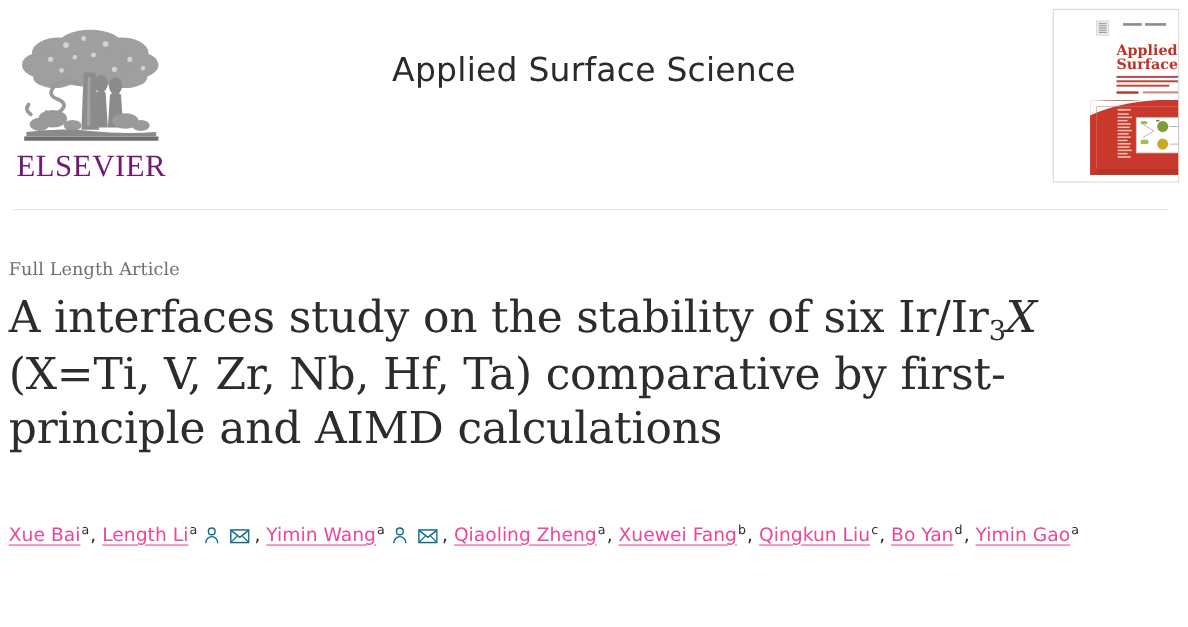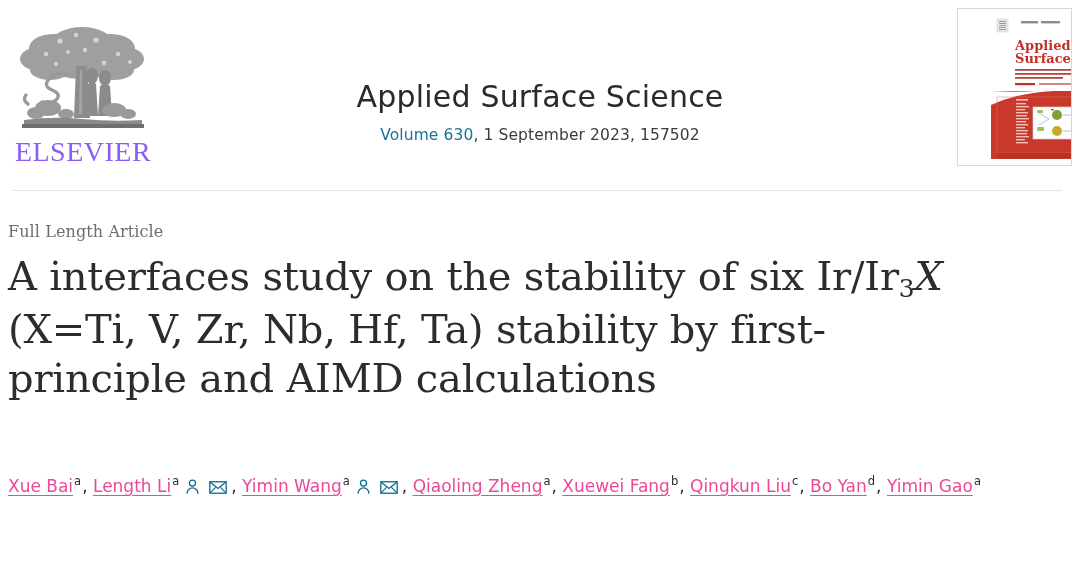--- a/index.html
+++ b/index.html
@@ -30,36 +30,35 @@
     width: 145px;
     height: 152px;
   }
   .tree-svg { display: block; }
   .elsevier-wordmark {
     position: absolute;
     left: 3px;
     top: 124px;
     width: 140px;
     text-align: center;
-    color: #8b5cf6;
+    color: #701a75;
     font-family: "Liberation Serif", "DejaVu Serif", serif;
     font-size: 28px;
     letter-spacing: 0.5px;
     line-height: 1;
     font-weight: 400;
   }
 
   
   .journal-block {
     position: absolute;
     left: 190px;
     top: 48px;
     width: 700px;
     text-align: center;
-    margin-top: 32px;
   }
   .journal-name {
     font-family: "DejaVu Sans", "Liberation Sans", sans-serif;
     font-size: 30px;
     font-weight: 400;
     color: #2a2a2a;
     letter-spacing: 0.2px;
     line-height: 1.15;
   }
   .journal-meta {
@@ -103,20 +102,21 @@
     left: 8px;
     top: 222px;
     width: 1000px;
   }
   .article-type {
     font-family: "DejaVu Serif", "Liberation Serif", serif;
     font-size: 16px;
     color: #6d6d75;
     letter-spacing: 0.1px;
     margin-bottom: 11px;
+    margin-top: 13px;
   }
   .article-title {
     font-family: "DejaVu Serif", "Liberation Serif", serif;
     font-size: 40px;
     font-weight: 400;
     color: #2c2c2c;
     line-height: 1.24;
     letter-spacing: -0.2px;
     margin: 0;
     width: 960px;
@@ -218,23 +218,20 @@
       </g>
 
       <path d="M12 110 L134 110 L134 114 L12 114 Z" fill="#6f6f6f"></path>
       <path d="M14 106 q30 -4 58 -1 q30 3 60 1 l0 4 l-118 0 Z" fill="#8a8a8a"></path>
     </svg>
     <div class="elsevier-wordmark">ELSEVIER</div>
   </div>
 
   <div class="journal-block">
     <div class="journal-name">Applied Surface Science</div>
-    <div class="journal-meta">
-      <span class="vol">Volume 630</span><span>, 1 September 2023, 157502</span>
-    </div>
   </div>
 
   <div class="cover-thumb">
     <svg width="113" height="156" viewBox="0 0 113 156">
       <rect x="0" y="0" width="113" height="156" fill="#ffffff"></rect>
 
       <rect x="0" y="0" width="113" height="8" fill="#ffffff"></rect>
 
       <rect x="6" y="10" width="11" height="13" fill="#e9e9e9" stroke="#c9c9c9" stroke-width="0.5"></rect>
       <g fill="#9b9b9b">
@@ -315,21 +312,21 @@
       <rect x="6" y="144" width="101" height="5" fill="#b93226"></rect>
     </svg>
   </div>
 </div>
 
 <div class="divider"></div>
 
 <div class="article">
   <div class="article-type">Full Length Article</div>
   <h1 class="article-title"><span>A interfaces study on the stability of six</span>
-    <span><span>Ir/Ir</span><span class="sub">3</span><span class="ital">X</span><span> (X=Ti, V, Zr, Nb, Hf, Ta) stability by</span></span>
+    <span><span>Ir/Ir</span><span class="sub">3</span><span class="ital">X</span><span> (X=Ti, V, Zr, Nb, Hf, Ta) comparative by</span></span>
     <span>first-principle and AIMD calculations</span>
   </h1>
 </div>
 
 <div class="authors"><span class="author-name">Xue Bai</span><span class="aff">a</span><span class="sep">, </span><span class="author-name">Length Li</span><span class="aff">a</span><span class="icon-btn"><svg width="17" height="17" viewBox="0 0 20 20">
         <circle cx="10" cy="6" r="3.6" fill="none" stroke="#0b6a8f" stroke-width="1.5"></circle>
         <path d="M3.6 18 a6.4 6.4 0 0 1 12.8 0" fill="none" stroke="#0b6a8f" stroke-width="1.5" stroke-linecap="round"></path>
       </svg></span><span class="icon-btn"><svg width="18" height="15" viewBox="0 0 22 17">
         <rect x="1" y="1.5" width="20" height="14" fill="none" stroke="#0b6a8f" stroke-width="1.6"></rect>
         <path d="M1.6 2.2 L11 9.6 L20.4 2.2" fill="none" stroke="#0b6a8f" stroke-width="1.6"></path>

